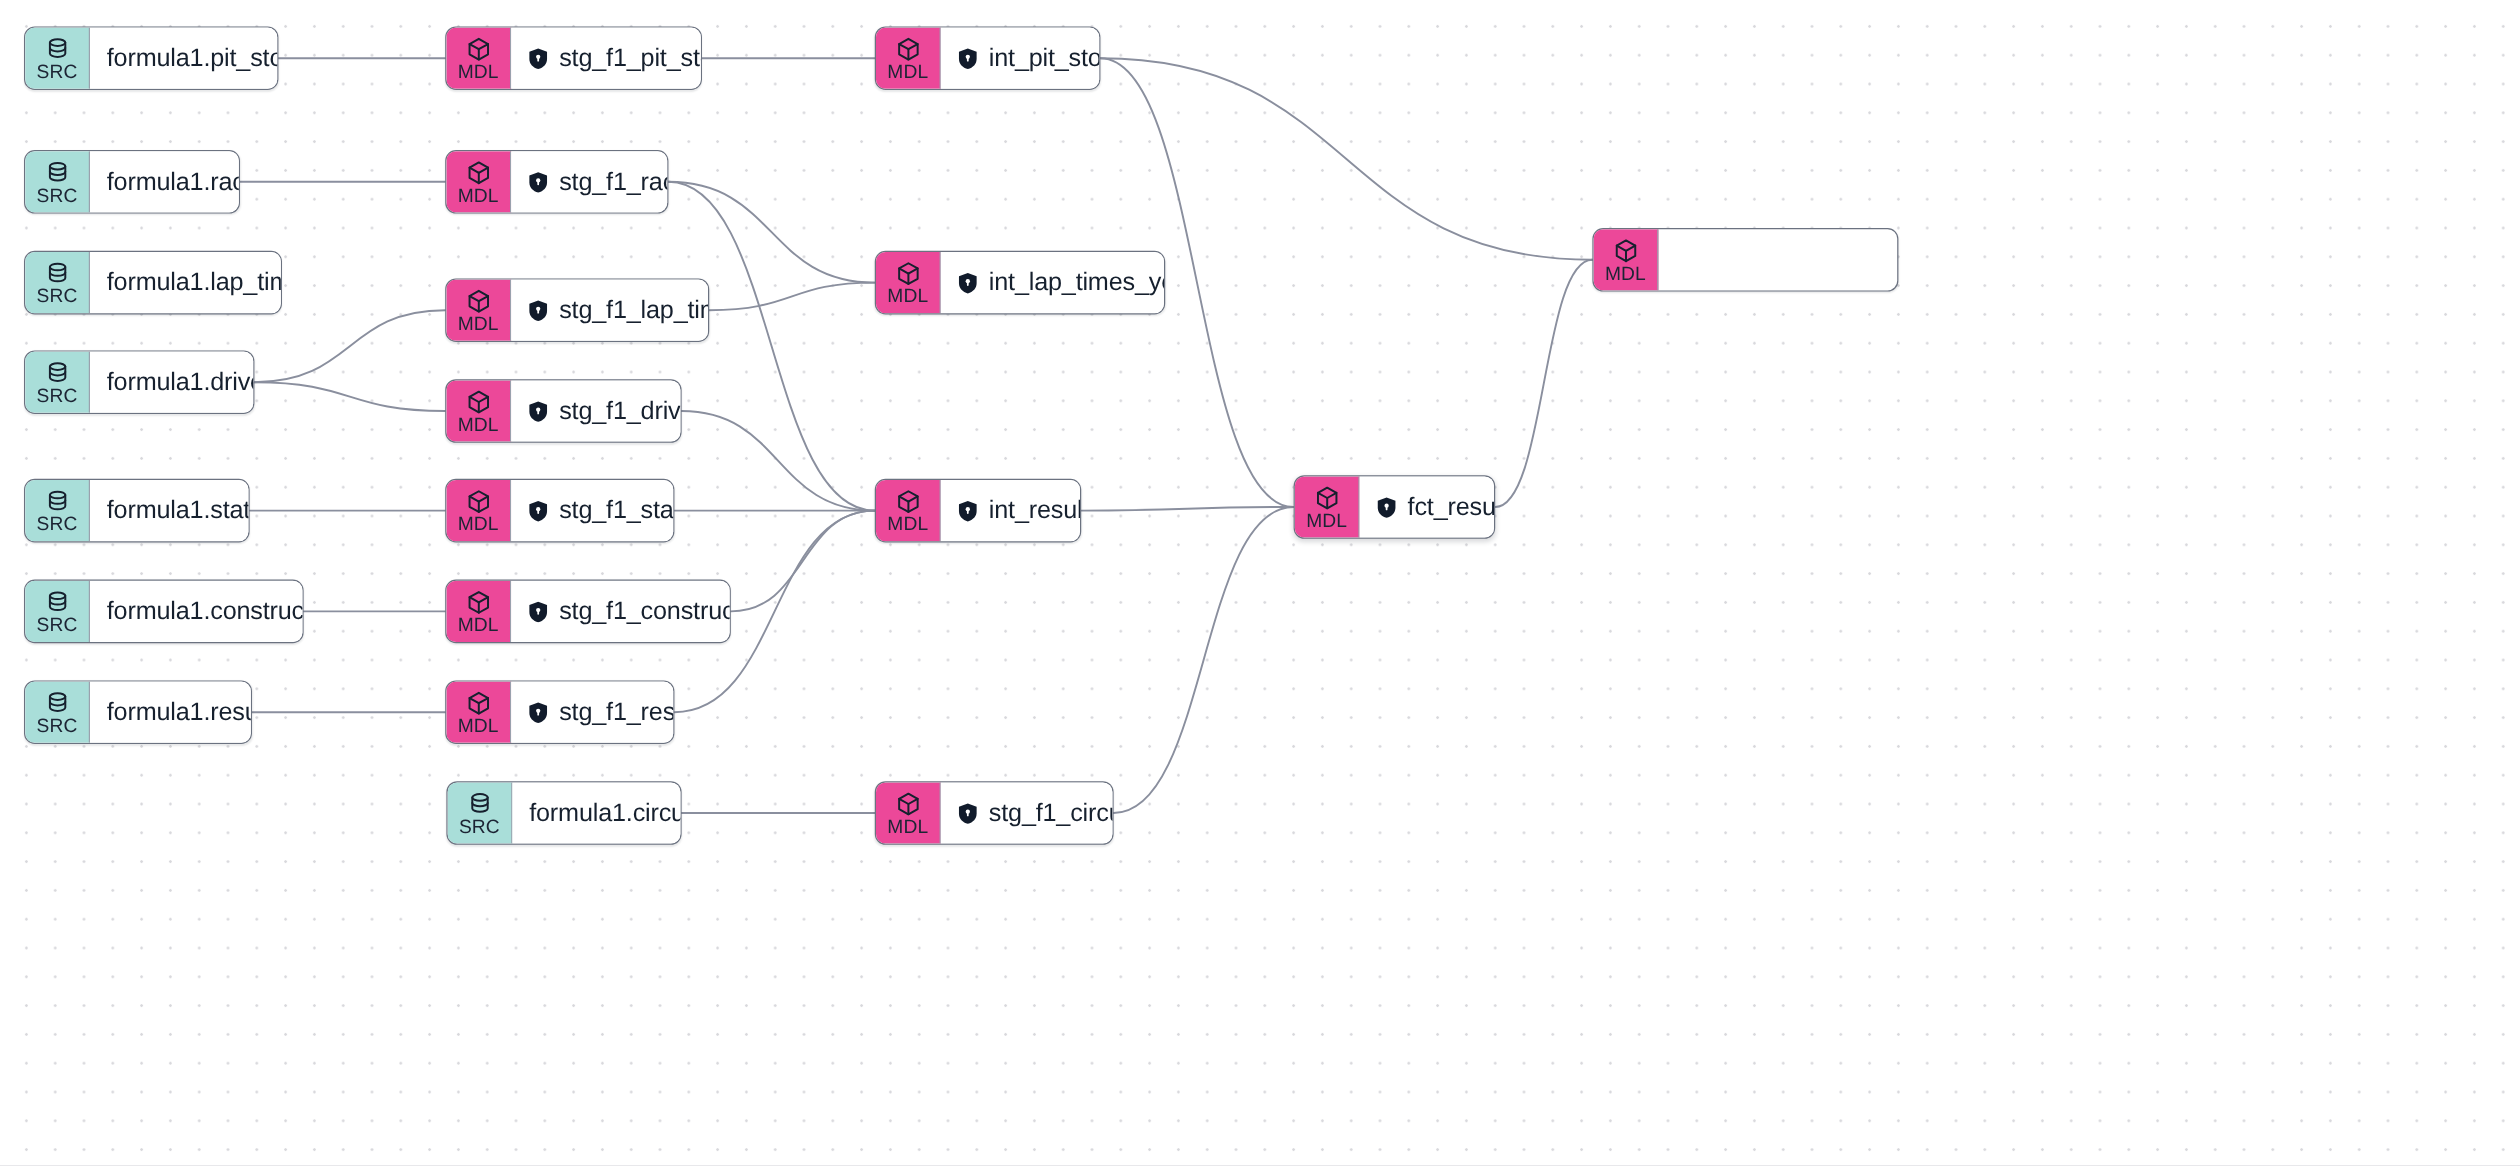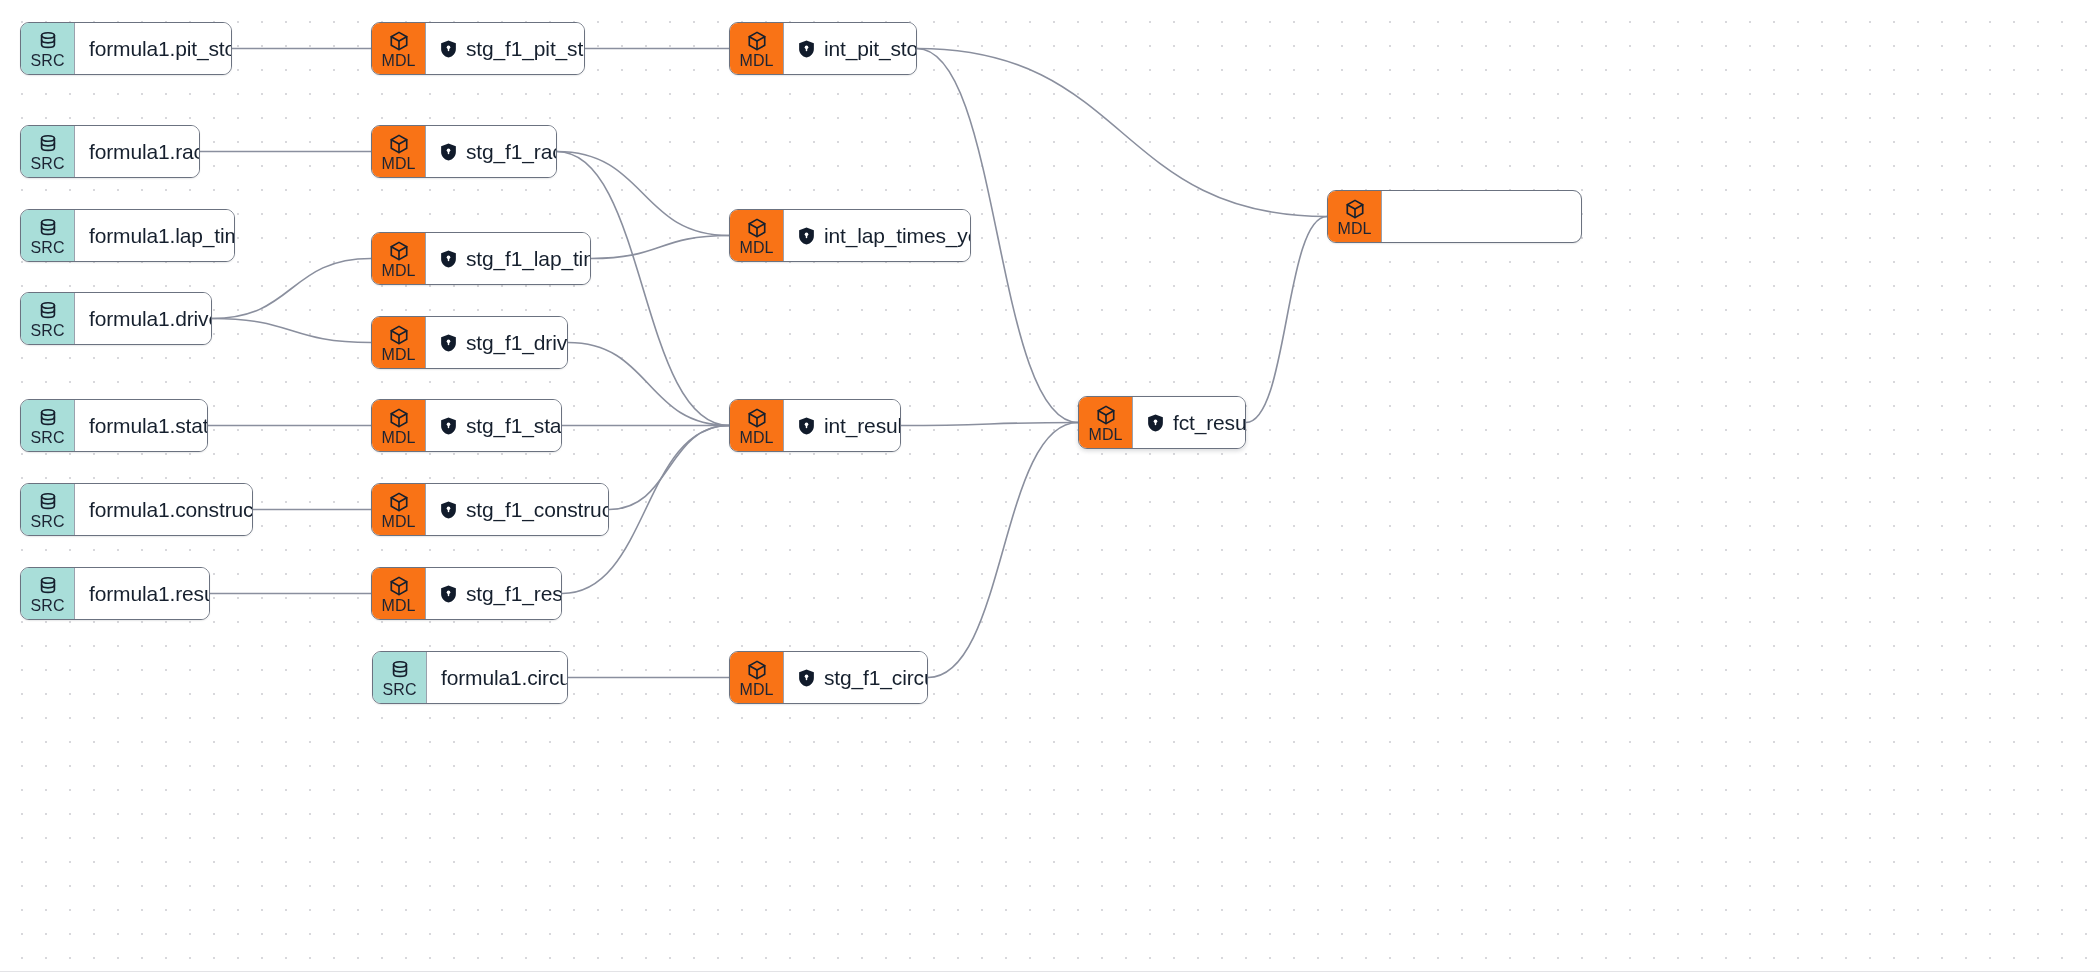--- a/index.html
+++ b/index.html
@@ -52,21 +52,21 @@
     display: flex;
     flex-direction: column;
     align-items: center;
     justify-content: center;
     gap: 1px;
     border-right: 1.2px solid #9aa1ad;
     box-sizing: border-box;
     padding-top: 2px;
   }
   .node.src .node-badge { background: #a9ded9; }
-  .node.mdl .node-badge { background: #f97316; }
+  .node.mdl .node-badge { background: #ec4899; }
   .badge-icon {
     display: block;
     line-height: 0;
   }
   .badge-text {
     font-size: 16px;
     line-height: 16px;
     color: #1c2434;
     letter-spacing: 0.1px;
     font-family: "Liberation Sans", sans-serif;

